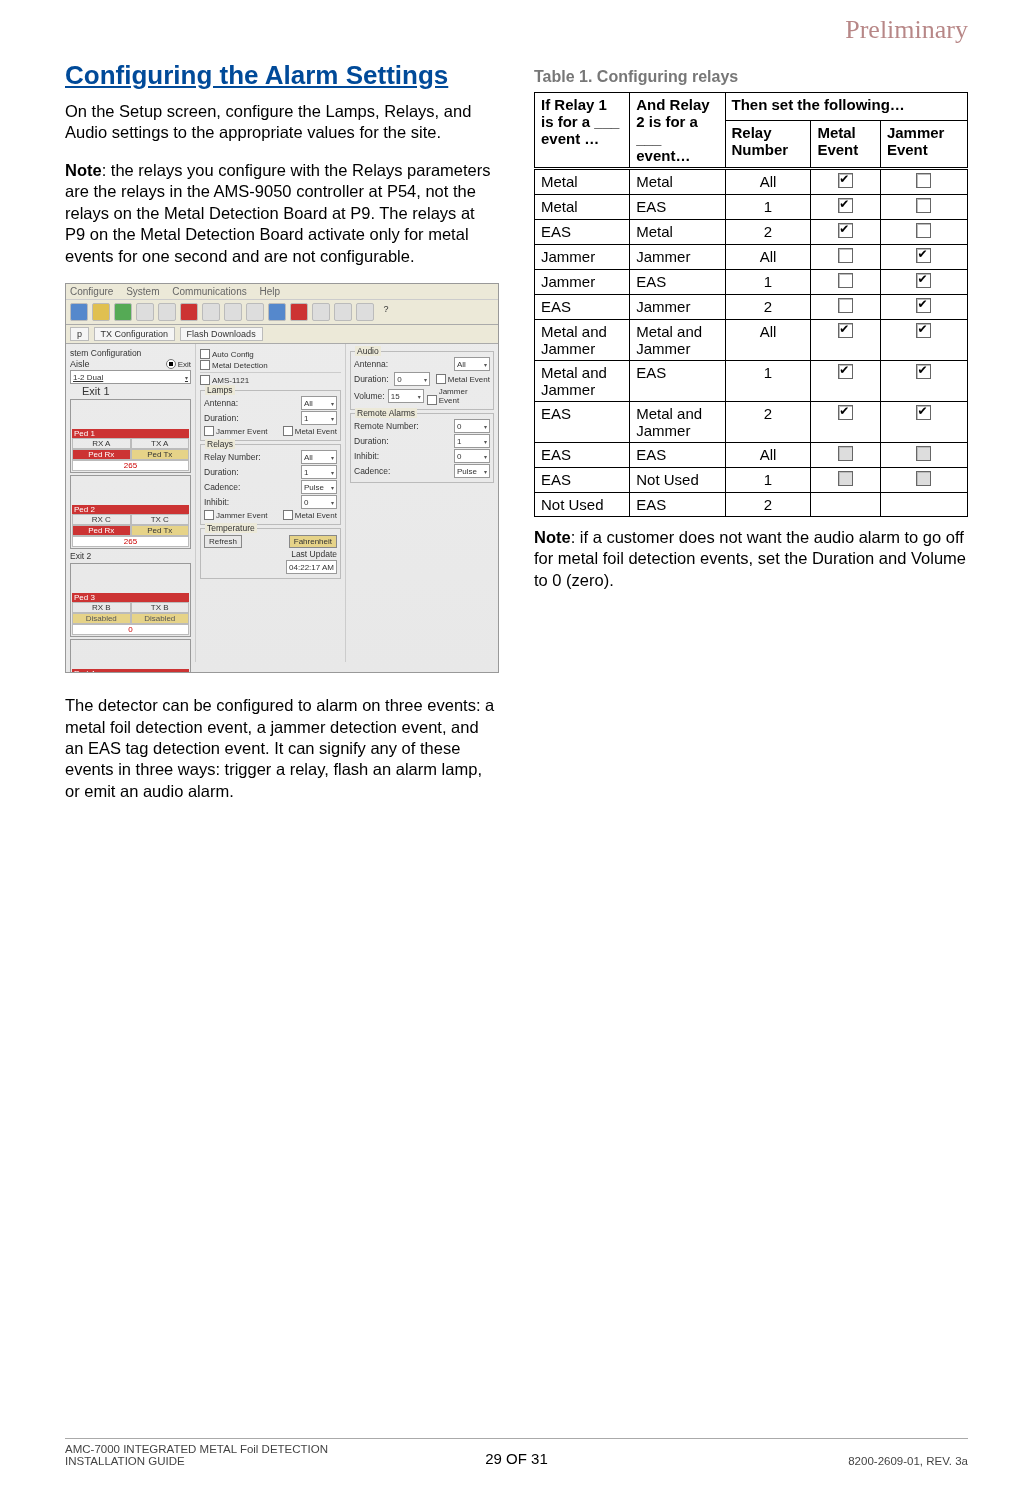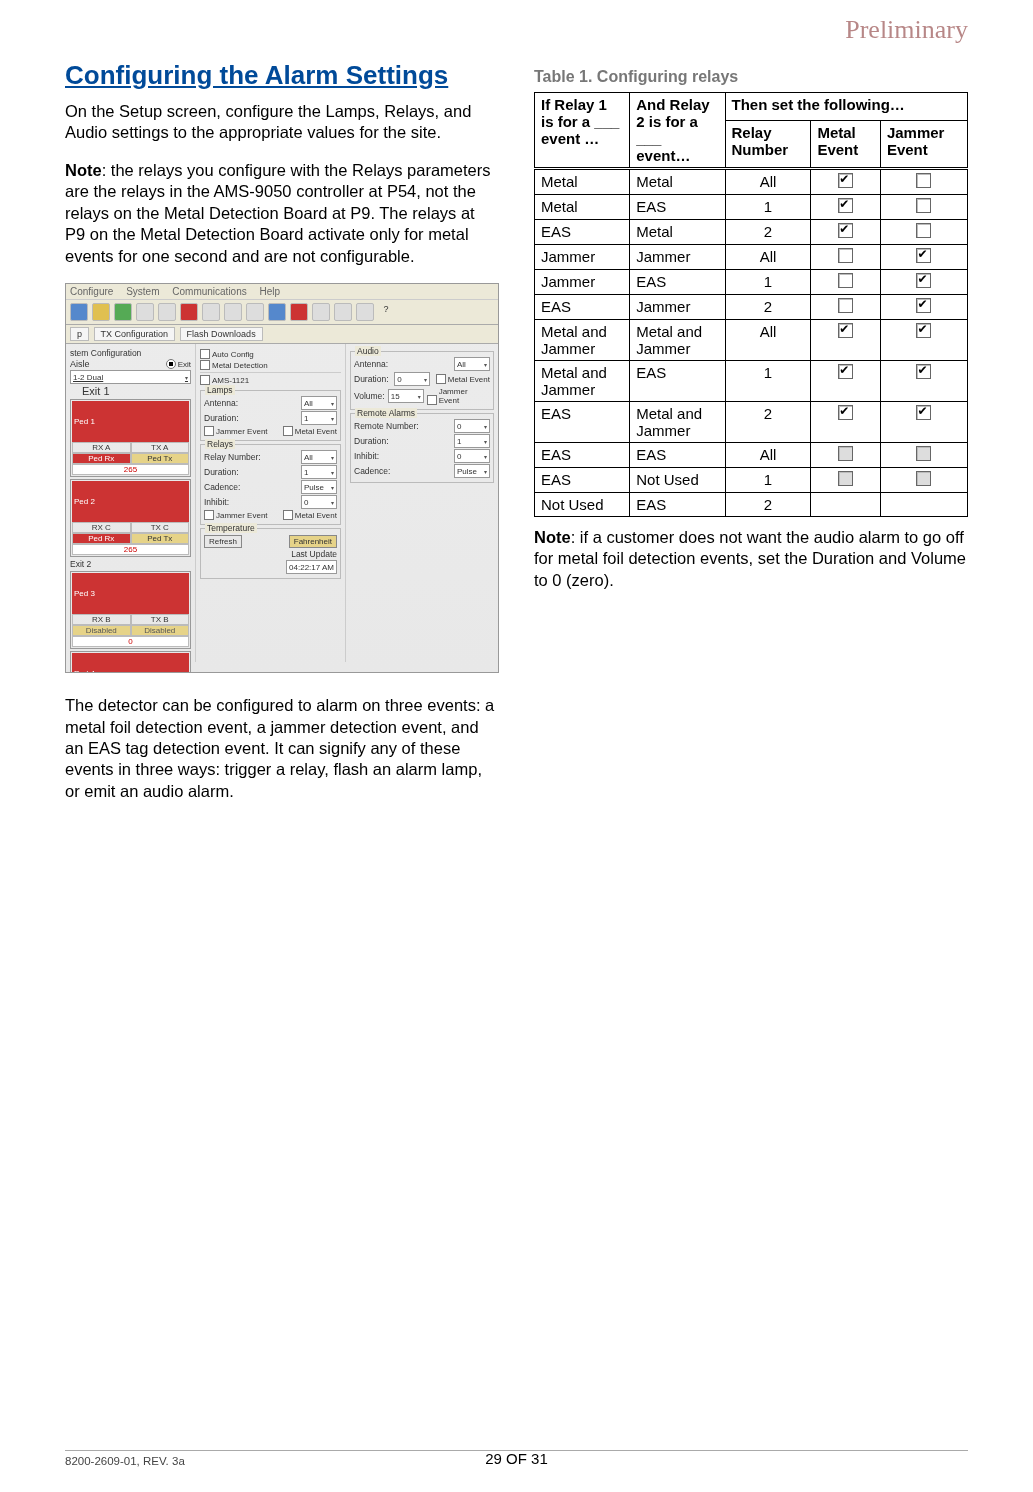--- a/index.html
+++ b/index.html
@@ -135,21 +135,21 @@
   }
   .fld { display:flex; justify-content:space-between; align-items:center; margin:1px 0; gap:3px;}
   .fld .ctrl { border:1px solid #999; background:#fff; height:12px; min-width:30px; font-size:8px; padding:0 2px; display:inline-flex;align-items:center;}
   .fld .spin::after{content:"▾";font-size:6px;margin-left:auto;color:#555;}
   .chk{display:inline-flex;align-items:flex-end;gap:2px;font-size:8px;}
   .chk::before{content:"";width:8px;height:8px;border:1px solid #777;background:#fff;display:inline-block;}
   .radio{display:inline-flex;align-items:center;gap:2px;font-size:8px;}
   .radio::before{content:"";width:8px;height:8px;border:1px solid #777;border-radius:50%;background:#fff;display:inline-block;}
   .radio.sel::before{background:radial-gradient(circle,#000 0 40%,#fff 45% 100%);}
   .pedbox{border:1px solid #999;padding:1px;margin:2px 0;}
-  .pedhead{background:#cc3333;color:#fff;font-size:8px;padding:16px 2px;}
+  .pedhead{background:#cc3333;color:#fff;font-size:8px;padding:0 2px;margin-top:28px;}
   .pedrow{display:flex;font-size:8px;}
   .pedrow>div{flex:1;border:1px solid #bbb;text-align:center;padding:0;}
   .pedrow .red{background:#cc3333;color:#fff;}
   .pedrow .yellow{background:#e6d388;}
   .pedrow .dis{background:#e6d388;color:#555;}
   .btn-ss{border:1px solid #888;background:#e8e8e8;padding:1px 4px;font-size:8px;display:inline-block;}
   .gauge {
     width:100%;height:70px;background:#000;border:1px solid #555;position:relative;margin-top:2px;
     border-radius:2px;overflow:hidden;
   }
@@ -550,16 +550,20 @@
             </tr>
           </tbody>
       </table>
       <p class="body" style="margin-top:10px;">
         <span class="note-label">Note</span><span>: if a customer does not want the audio alarm to go off for metal foil detection events, set the Duration and Volume to 0 (zero).</span>
       </p>
     </div>
   </div>
 
   <div class="footer">
+    <div>
+      <div>AMC-7000 INTEGRATED METAL Foil DETECTION</div>
+      <div>INSTALLATION GUIDE</div>
+    </div>
     <div class="center">29 OF 31</div>
     <div>8200-2609-01, REV. 3a</div>
   </div>
 </div>
 
 </body></html>

